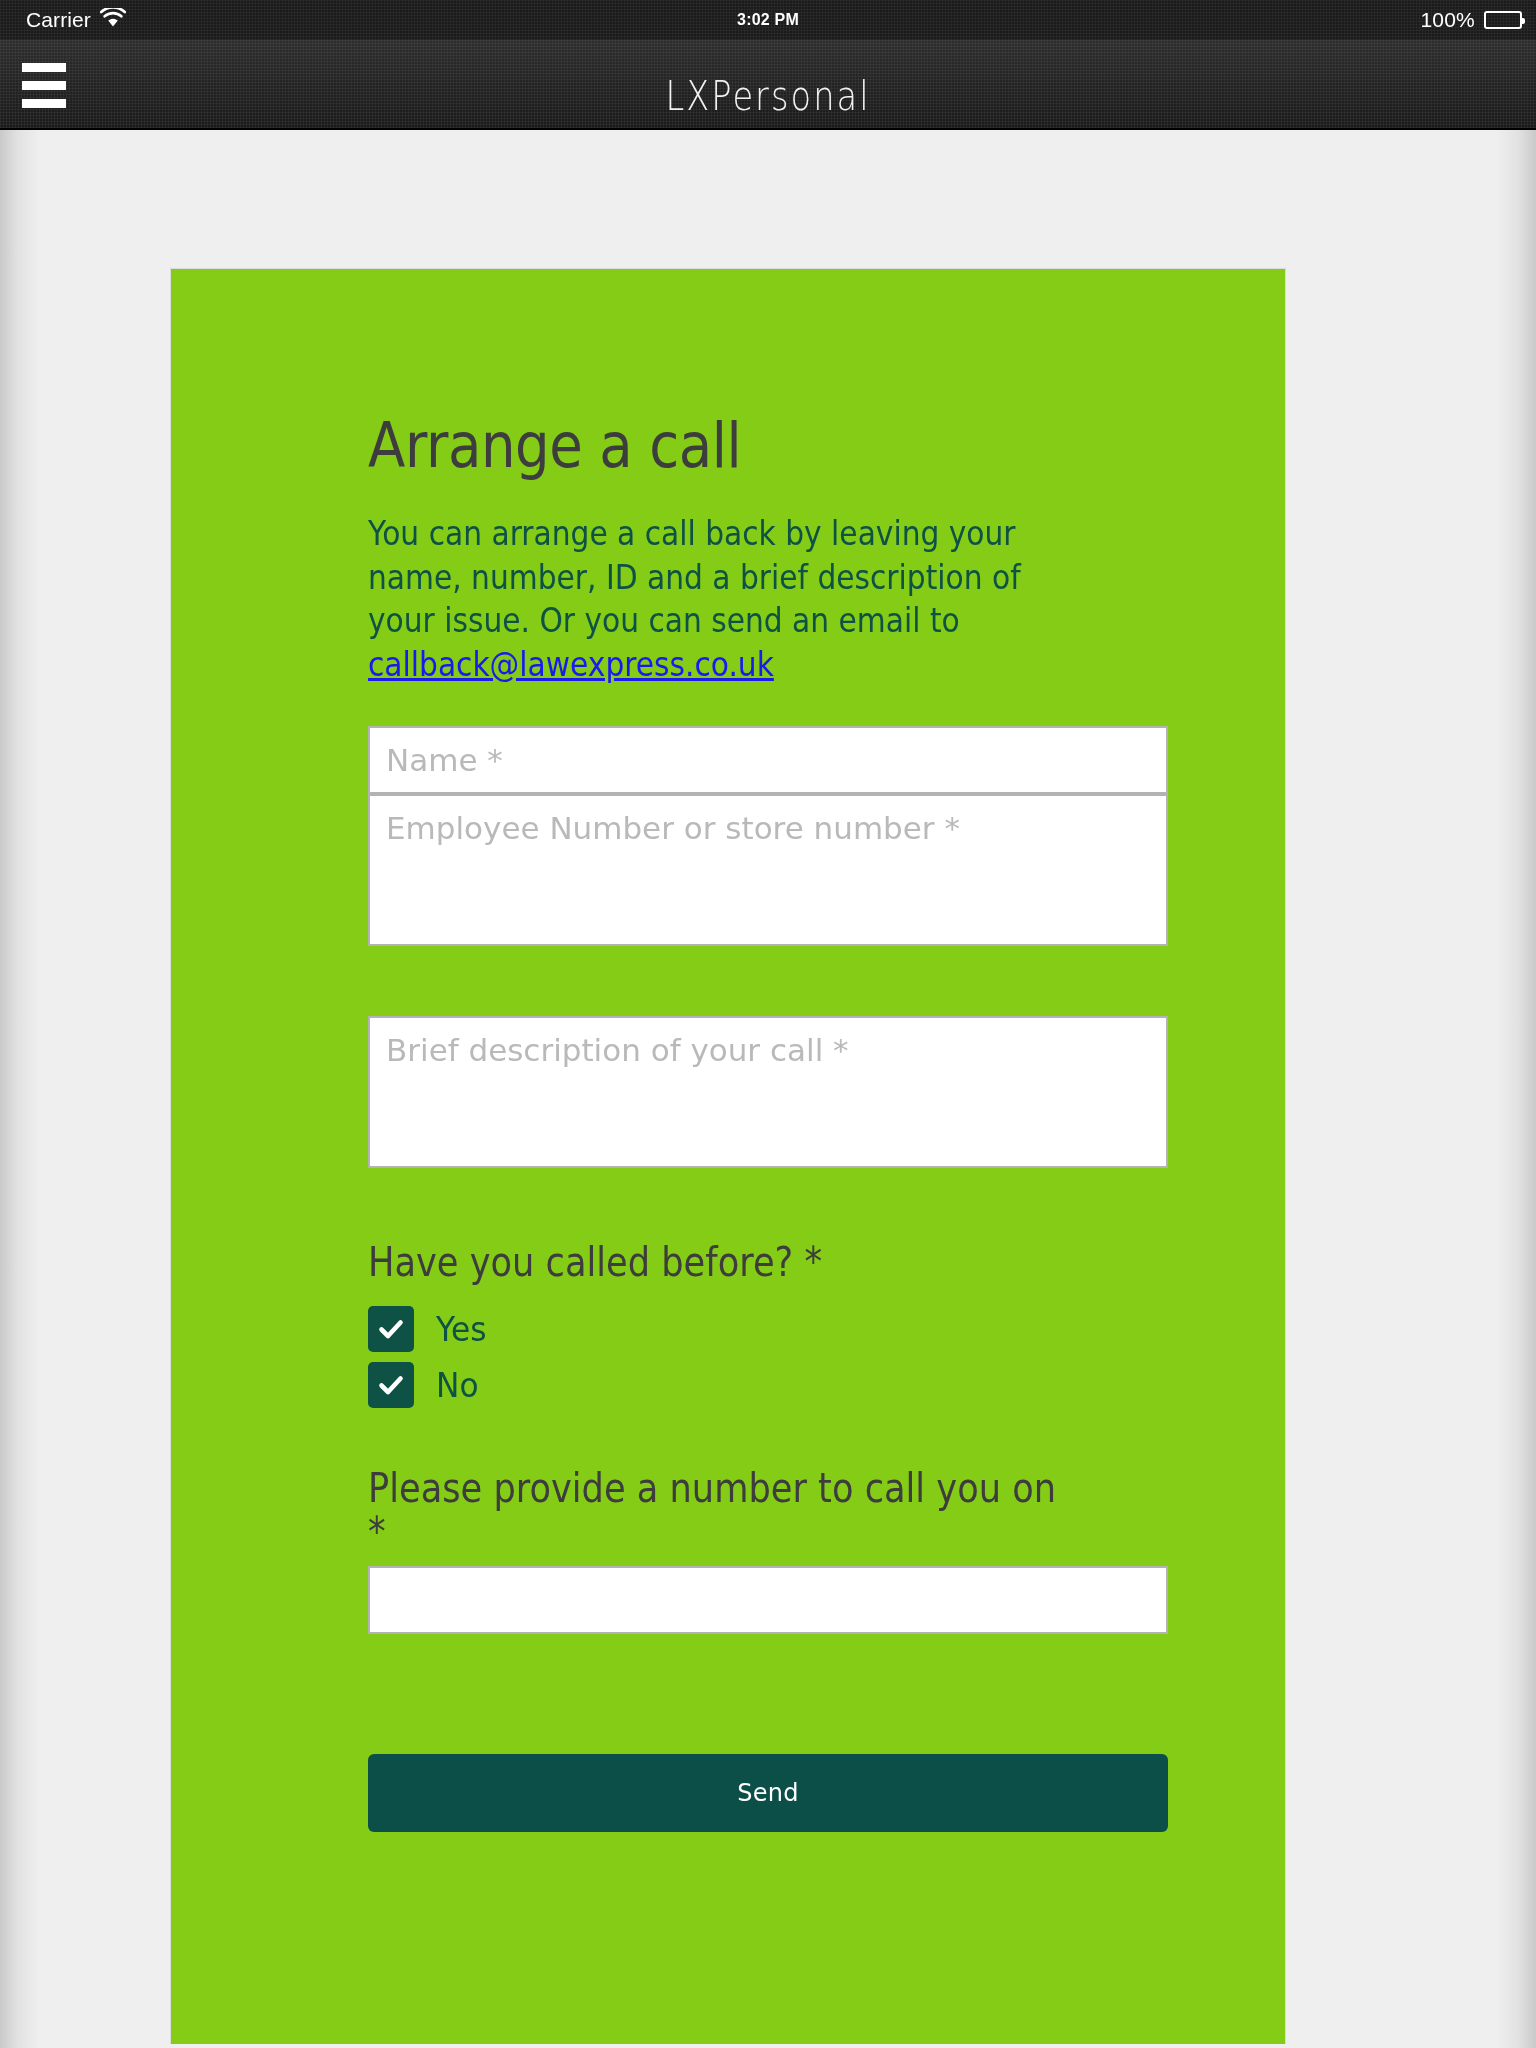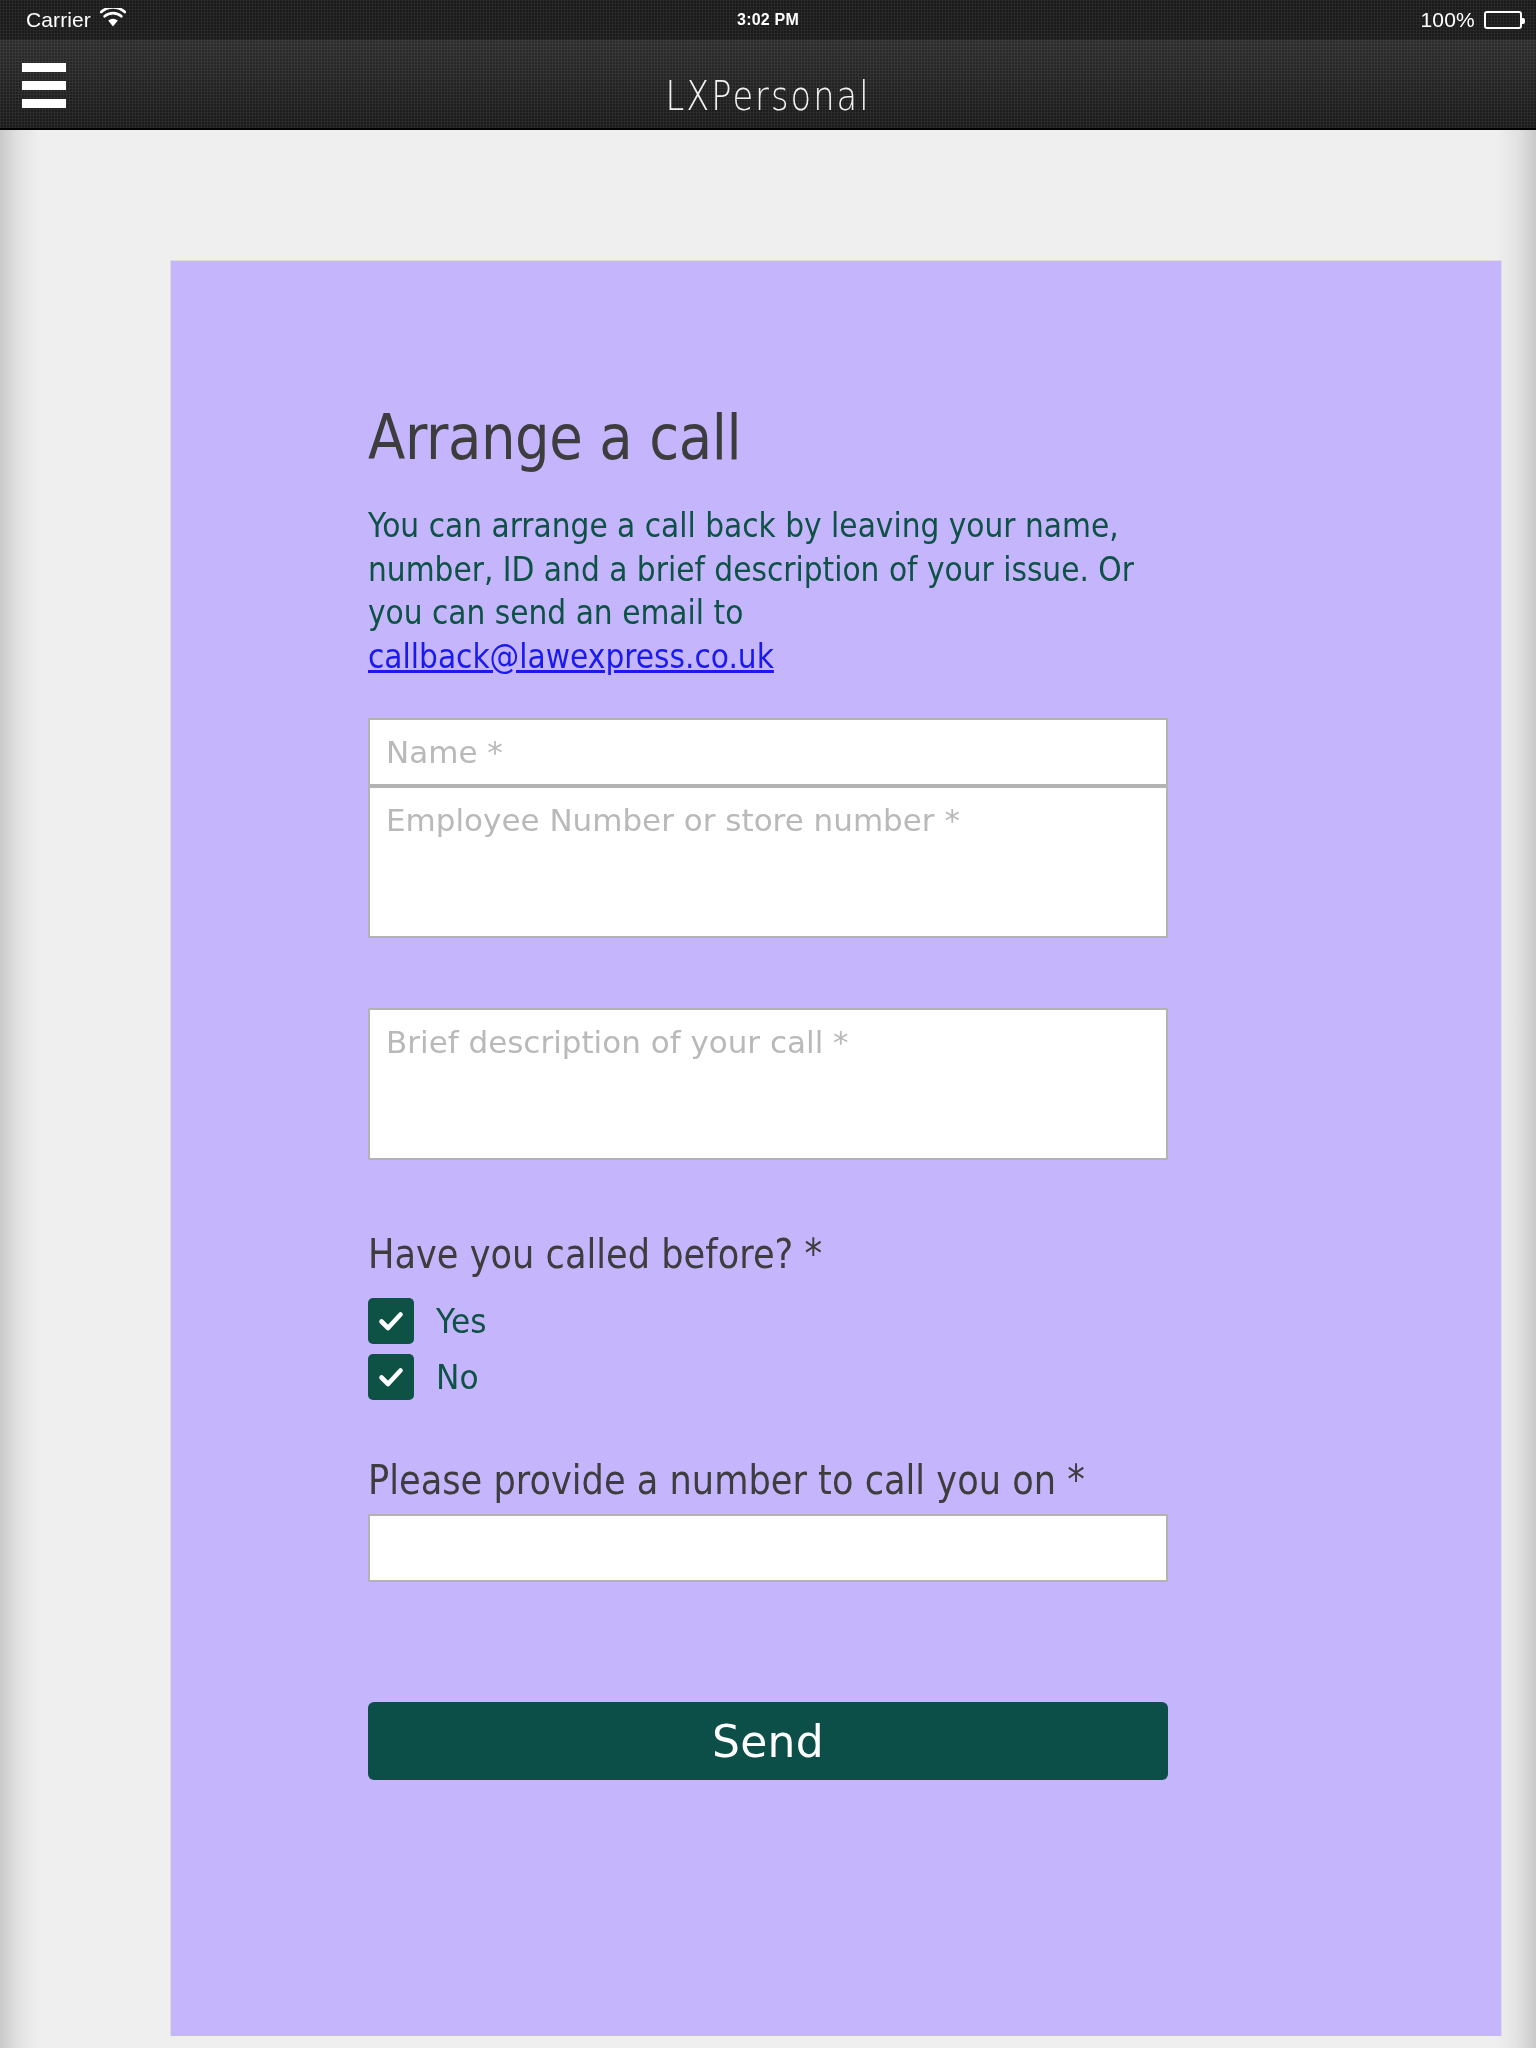--- a/index.html
+++ b/index.html
@@ -151,25 +151,25 @@
     position: absolute;
     top: 130px; right: 0;
     width: 40px; height: 1918px;
     background: linear-gradient(270deg, #c9c9c9 0%, #e2e2e2 45%, #efefef 100%);
     z-index: 2;
   }
 
   
   #content-card {
     position: absolute;
-    top: 260px;
+    top: 268px;
     left: 170px;
-    width: 1332px;
+    width: 1116px;
     min-height: 1776px;
-    background: #c4b5fd;
+    background: #84cc16;
     border: 1px solid #dcdcdc;
     border-bottom: none;
     z-index: 5;
   }
 
   #form-wrap {
     padding: 144px 120px 0 197px;
   }
 
   
@@ -275,21 +275,21 @@
   #send-button {
     display: block;
     width: 800px;
     height: 78px;
     margin-top: 120px;
     background: #0b4f48;
     border: none;
     border-radius: 6px;
     color: #ffffff;
     font-family: "DejaVu Sans", sans-serif;
-    font-size: 44px;
+    font-size: 24px;
     font-weight: 400;
     letter-spacing: 0.3px;
     cursor: pointer;
   }
 </style>
 </head>
 <body>
 
 <div id="status-bar">
   <div id="status-left">

